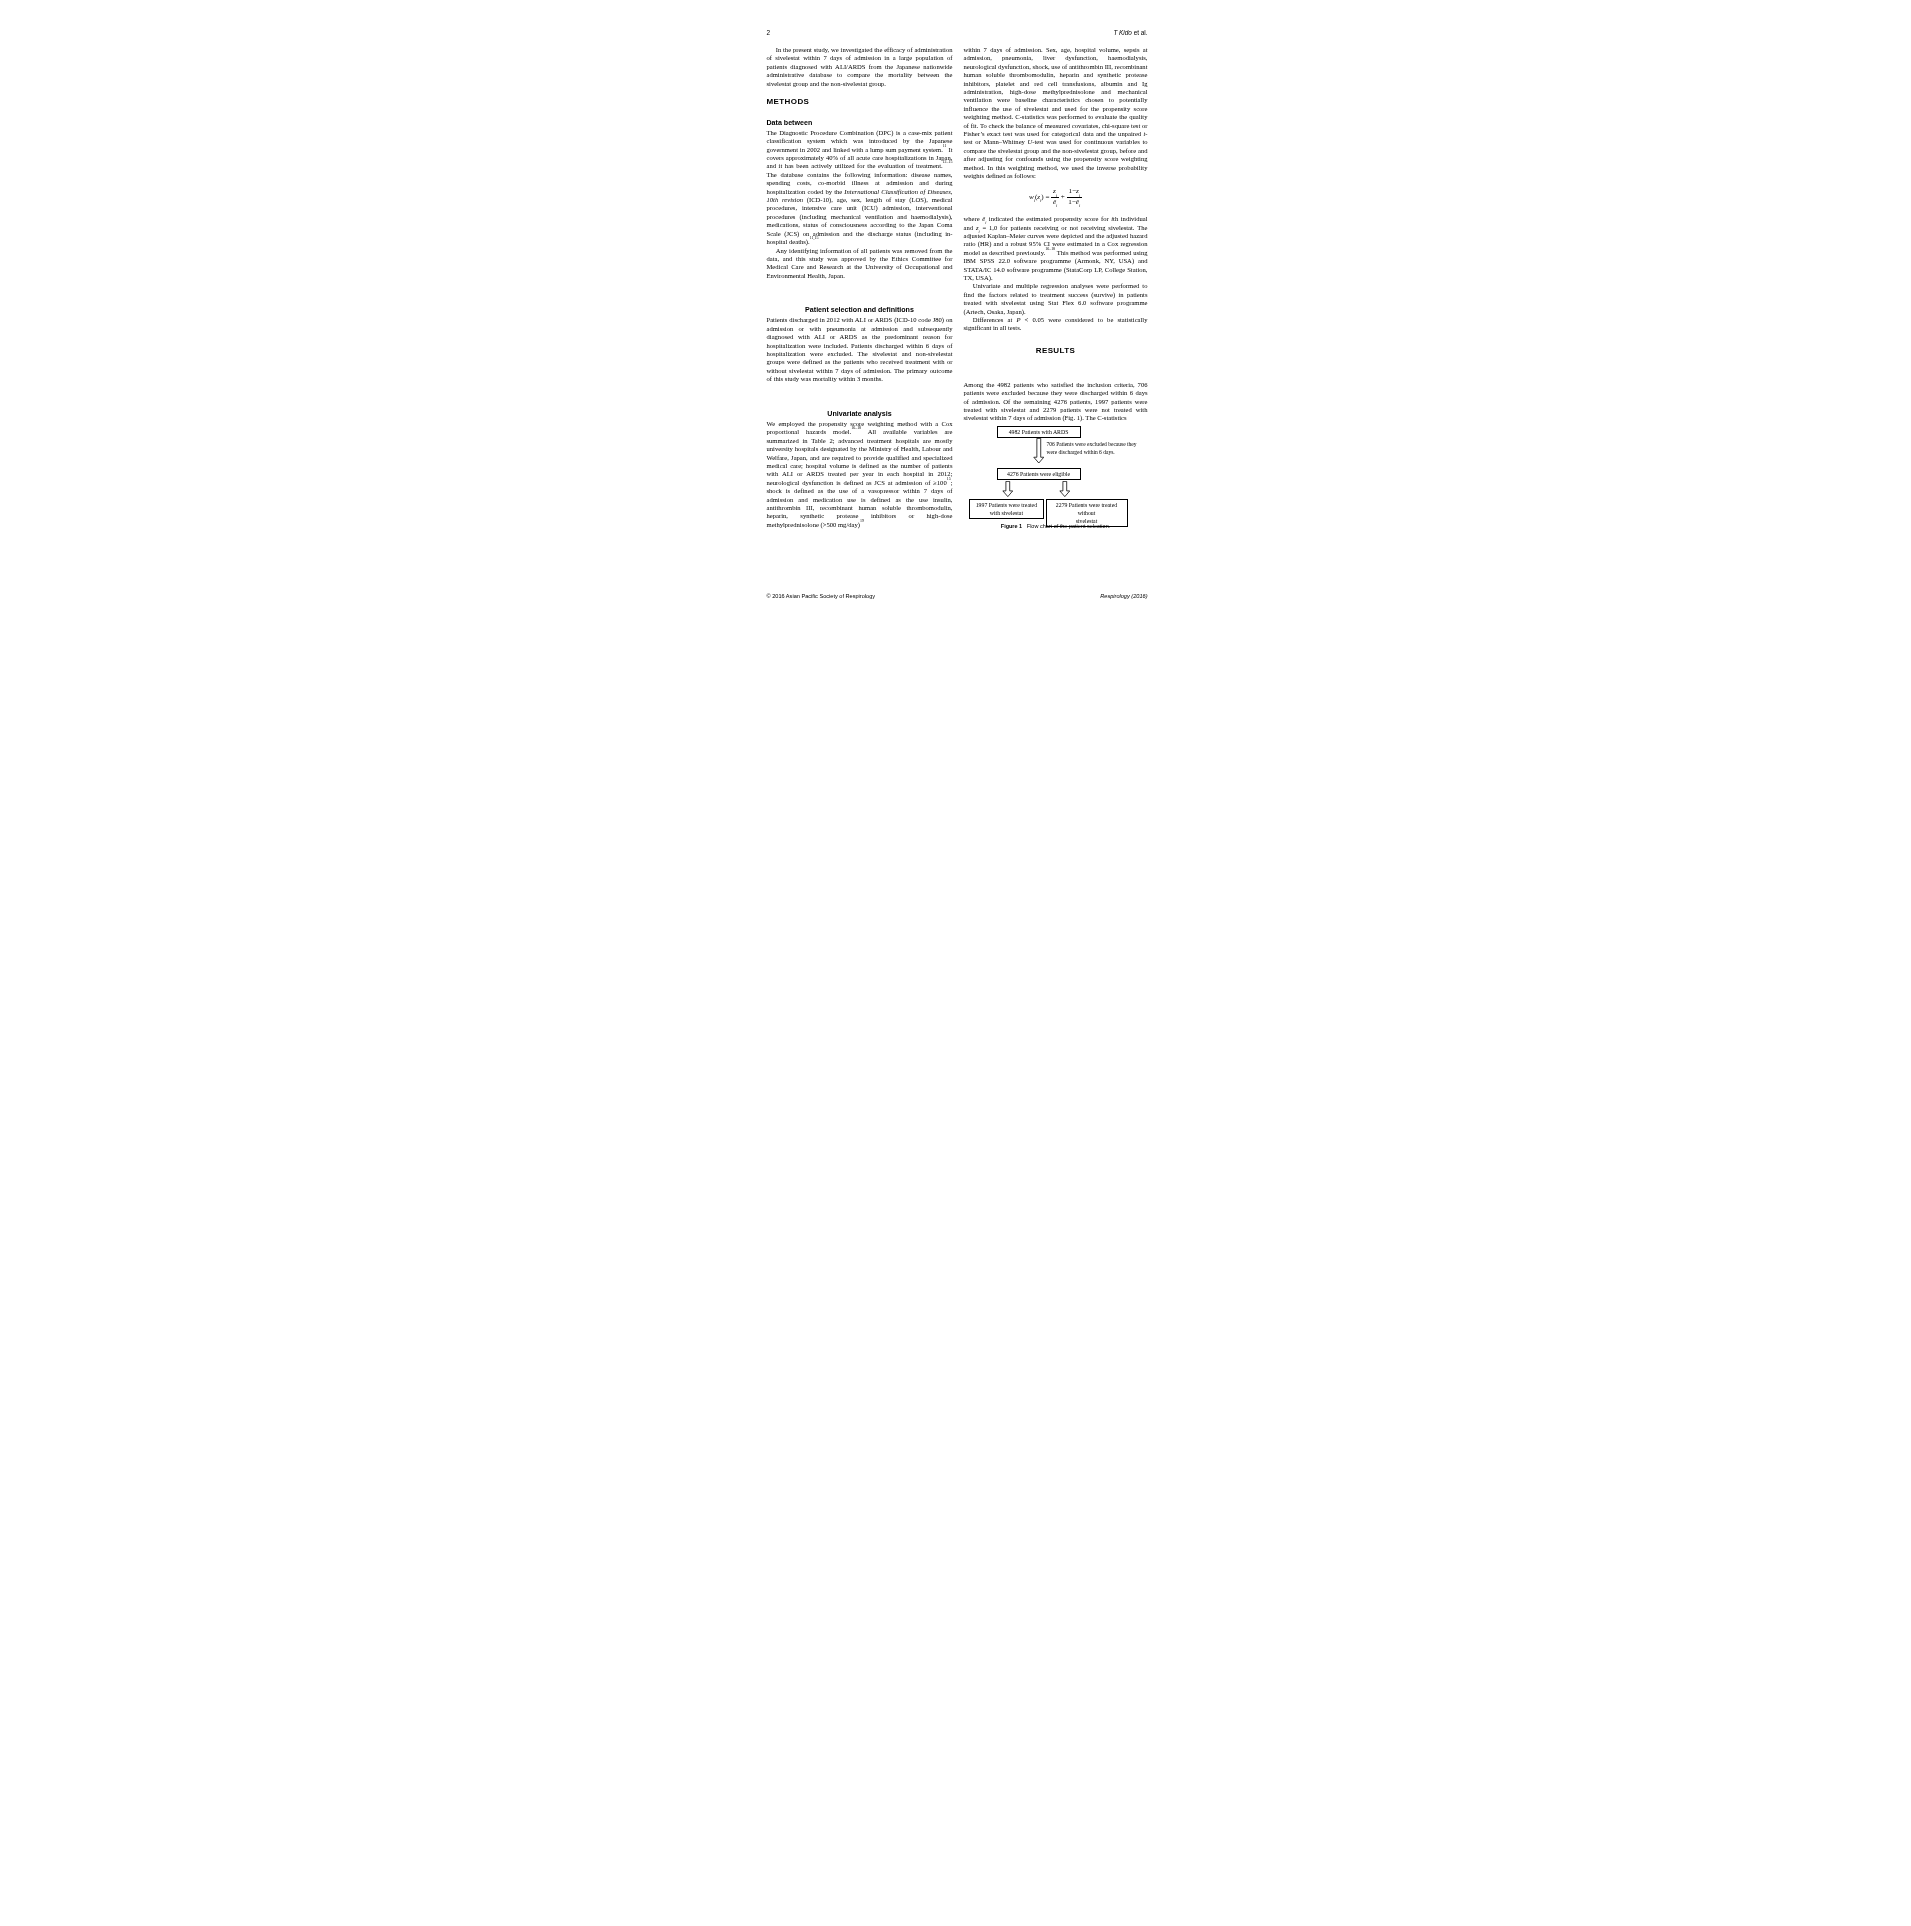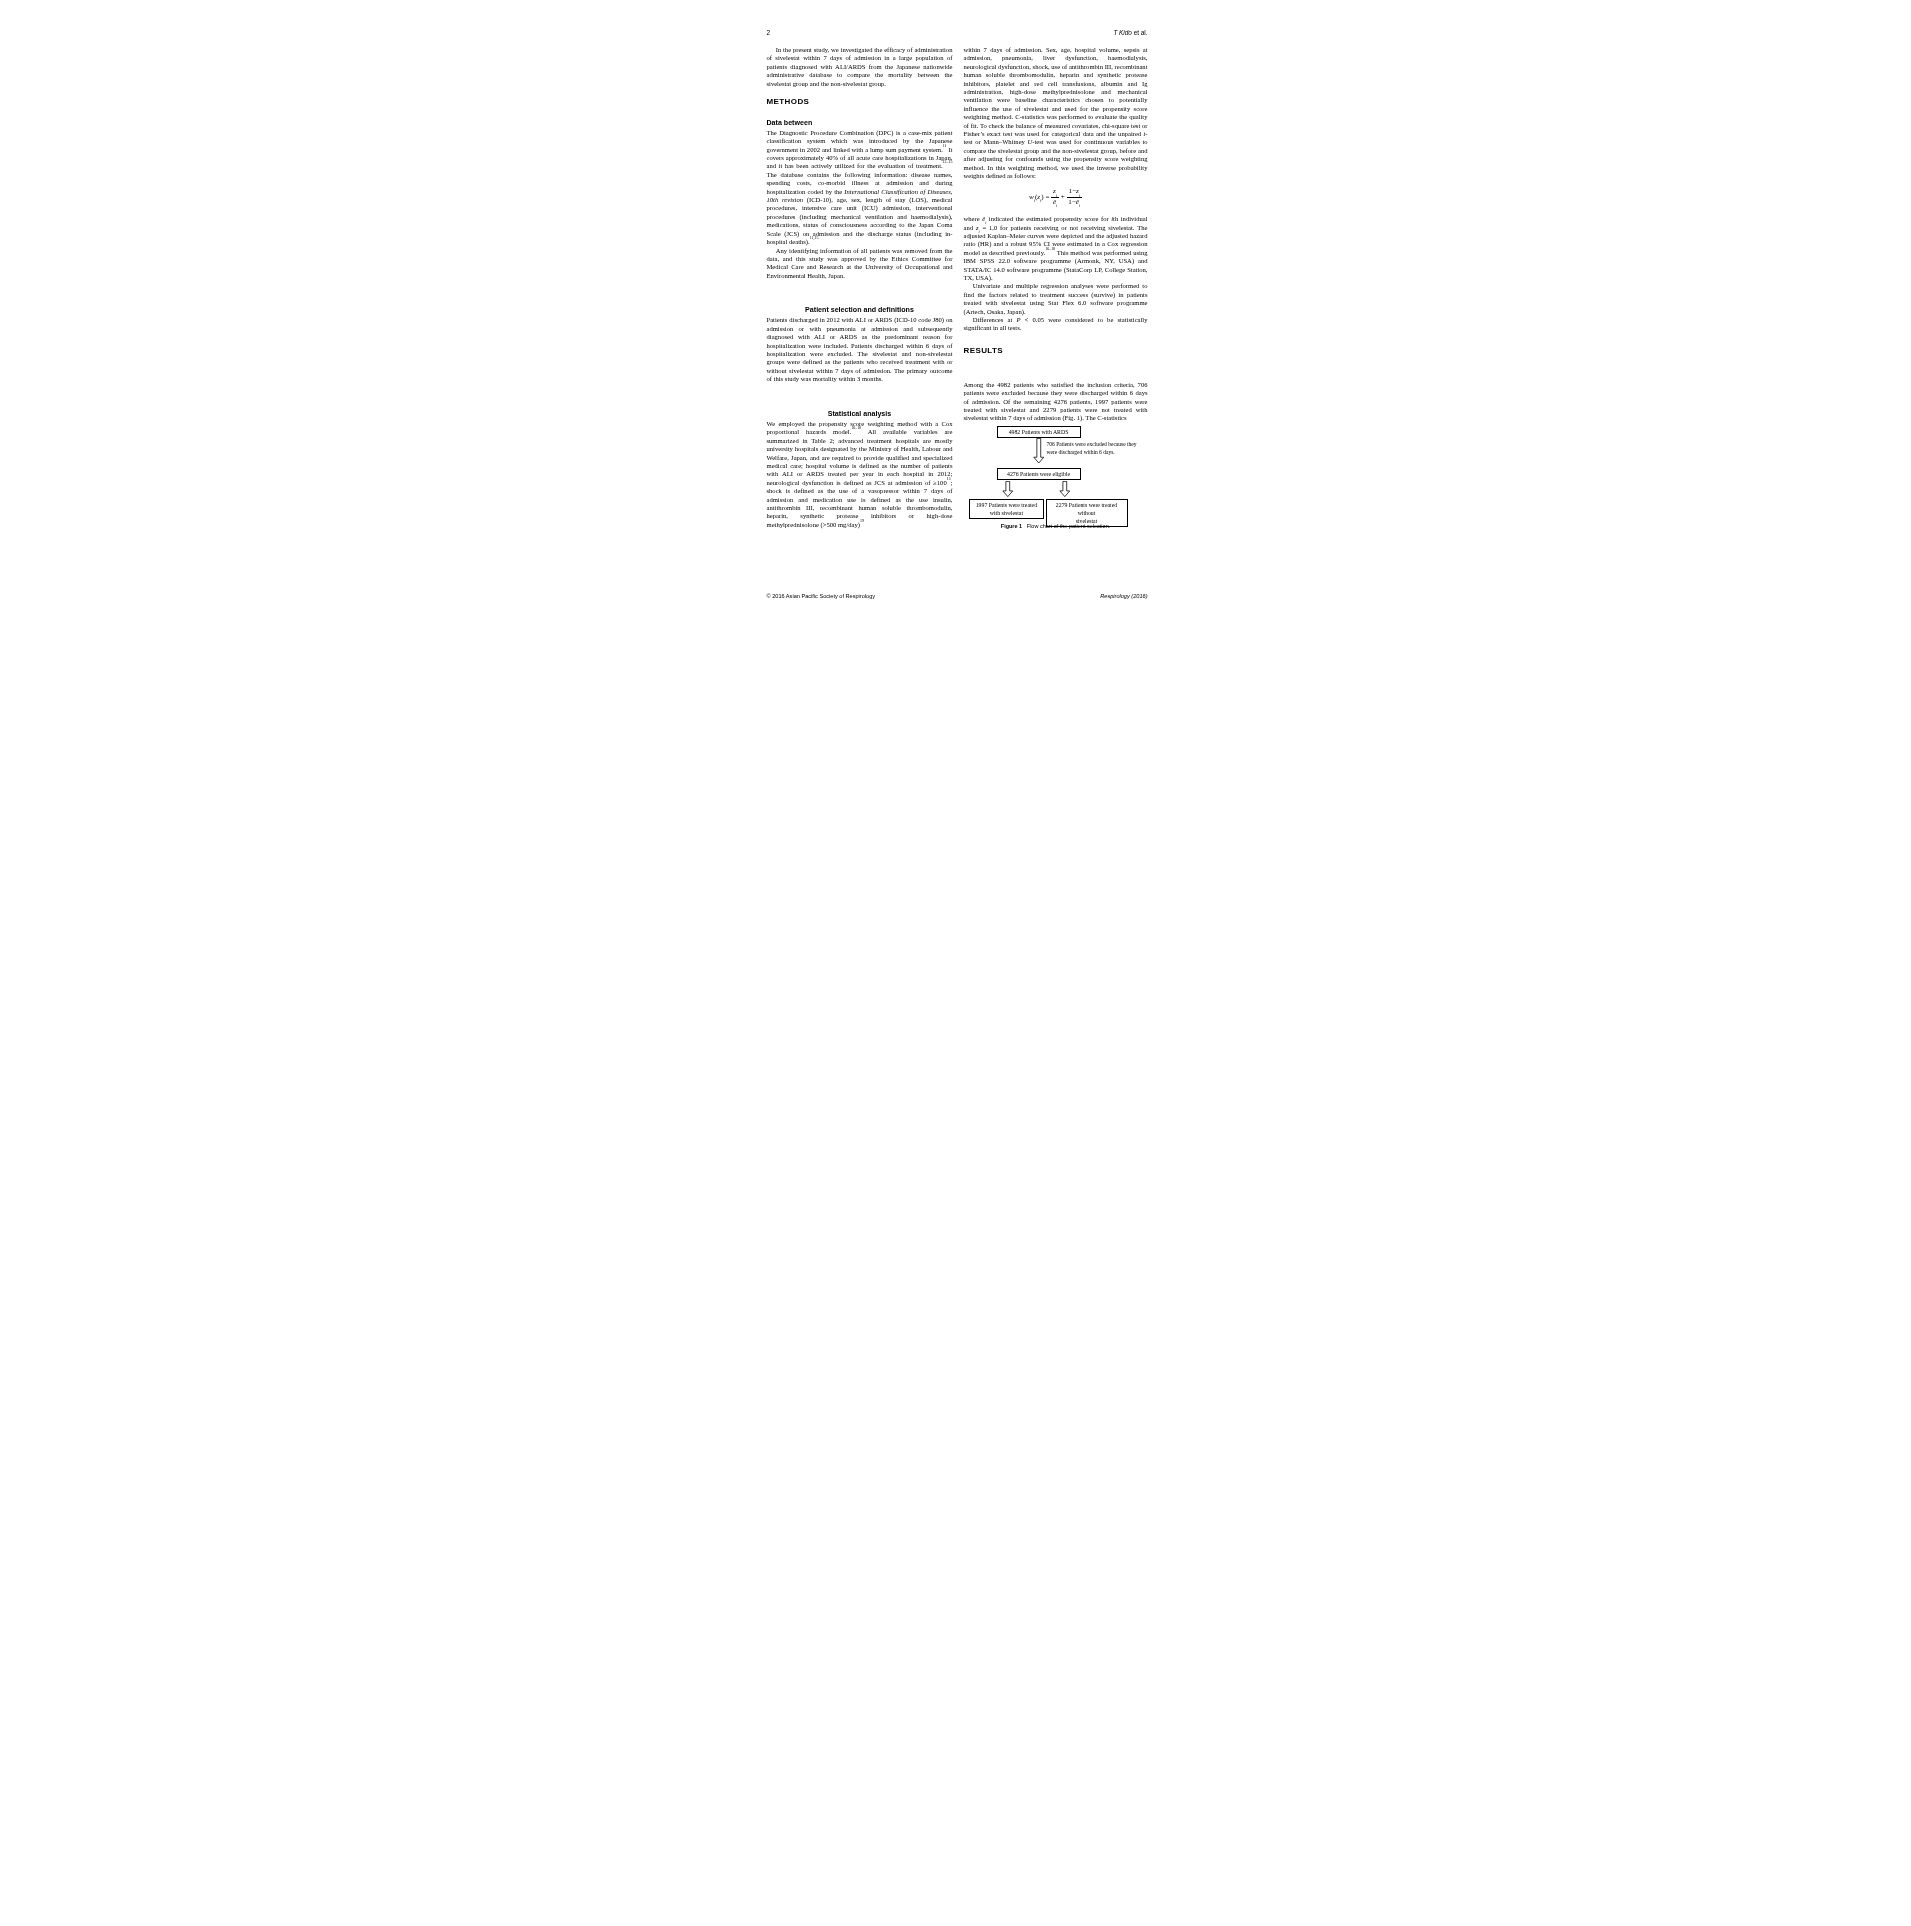--- a/index.html
+++ b/index.html
@@ -16,21 +16,21 @@
        font-family:"Liberation Sans","DejaVu Sans",sans-serif;font-size:6.4px;}
   .hdr .pgnum{font-weight:500;}
   .hdr .rh-i{font-style:italic;}
   .col{position:absolute;top:46px;}
   .col-left{left:50px;width:186px;}
   .col-right{left:247px;width:184px;}
   p.bp{margin:0;font-size:6.6px;line-height:8.4px;text-align:justify;}
   p.indent{text-indent:9.2px;}
   h1.sec{font-family:"Liberation Sans","DejaVu Sans",sans-serif;font-size:8px;font-weight:700;
          letter-spacing:0.4px;margin:8.5px 0 13px 0;}
-  h1.sec.results{margin:13px 0 26px 0;}
+  h1.sec.results{margin:13px 0 26px 0;text-align:center;}
   h2.sub{font-family:"Liberation Sans","DejaVu Sans",sans-serif;font-size:7.1px;font-weight:700;margin:0 0 2.3px 0;}
   h2.sub.mt{margin-top:26px;text-align:center;}
   sup{font-size:0.6em;line-height:0;position:relative;top:-0.45em;}
   sub{font-size:0.62em;line-height:0;position:relative;bottom:-0.2em;}
   .rs-i{font-style:italic;}
   
   .equation{margin:7px 0 8.5px 0;text-align:center;font-size:7.1px;line-height:1;}
   .equation .eq-lhs,.equation .eq-op{display:inline-block;vertical-align:middle;padding:0 0.8px;}
   .frac{display:inline-flex;flex-direction:column;vertical-align:middle;text-align:center;margin:0 1.2px;}
   .frac .num{display:block;border-bottom:0.6px solid #000;padding:0.8px 1.5px 1.2px 1.5px;}
@@ -67,21 +67,21 @@
   </div>
 
   <div class="col col-left">
     <p class="bp indent">In the present study, we investigated the efficacy of administration of sivelestat within 7 days of admission in a large population of patients diagnosed with ALI/ARDS from the Japanese nationwide administrative database to compare the mortality between the sivelestat group and the non-sivelestat group.</p>
     <h1 class="sec">METHODS</h1>
     <h2 class="sub">Data between</h2>
     <p class="bp">The Diagnostic Procedure Combination (DPC) is a case-mix patient classification system which was introduced by the Japanese government in 2002 and linked with a lump sum payment system.<sup>11</sup> It covers approximately 40% of all acute care hospitalizations in Japan, and it has been actively utilized for the evaluation of treatment.<sup>12–15</sup> The database contains the following information: disease names, spending costs, co-morbid illness at admission and during hospitalization coded by the <span class="rs-i">International Classification of Diseases, 10th revision</span> (ICD-10), age, sex, length of stay (LOS), medical procedures, intensive care unit (ICU) admission, interventional procedures (including mechanical ventilation and haemodialysis), medications, status of consciousness according to the Japan Coma Scale (JCS) on admission and the discharge status (including in-hospital deaths).<sup>11,15</sup></p>
     <p class="bp indent">Any identifying information of all patients was removed from the data, and this study was approved by the Ethics Committee for Medical Care and Research at the University of Occupational and Environmental Health, Japan.</p>
     <h2 class="sub mt">Patient selection and definitions</h2>
     <p class="bp">Patients discharged in 2012 with ALI or ARDS (ICD-10 code J80) on admission or with pneumonia at admission and subsequently diagnosed with ALI or ARDS as the predominant reason for hospitalization were included. Patients discharged within 6 days of hospitalization were excluded. The sivelestat and non-sivelestat groups were defined as the patients who received treatment with or without sivelestat within 7 days of admission. The primary outcome of this study was mortality within 3 months.</p>
-    <h2 class="sub mt">Statistical analysis</h2>
+    <h2 class="sub mt">Univariate analysis</h2>
     <p class="bp">We employed the propensity score weighting method with a Cox proportional hazards model.<sup>16–18</sup> All available variables are summarized in Table 2; advanced treatment hospitals are mostly university hospitals designated by the Ministry of Health, Labour and Welfare, Japan, and are required to provide qualified and specialized medical care; hospital volume is defined as the number of patients with ALI or ARDS treated per year in each hospital in 2012; neurological dysfunction is defined as JCS at admission of ≥100<sup>15</sup>; shock is defined as the use of a vasopressor within 7 days of admission and medication use is defined as the use insulin, antithrombin III, recombinant human soluble thrombomodulin, heparin, synthetic protease inhibitors or high-dose methylprednisolone (&gt;500 mg/day)<sup>19</sup></p>
   </div>
 
   <div class="col col-right">
     <p class="bp">within 7 days of admission. Sex, age, hospital volume, sepsis at admission, pneumonia, liver dysfunction, haemodialysis, neurological dysfunction, shock, use of antithrombin III, recombinant human soluble thrombomodulin, heparin and synthetic protease inhibitors, platelet and red cell transfusions, albumin and Ig administration, high-dose methylprednisolone and mechanical ventilation were baseline characteristics chosen to potentially influence the use of sivelestat and used for the propensity score weighting method. C-statistics was performed to evaluate the quality of fit. To check the balance of measured covariates, chi-square test or Fisher’s exact test was used for categorical data and the unpaired <span class="rs-i">t</span>-test or Mann–Whitney <span class="rs-i">U</span>-test was used for continuous variables to compare the sivelestat group and the non-sivelestat group, before and after adjusting for confounds using the propensity score weighting method. In this weighting method, we used the inverse probability weights defined as follows:</p>
 
     <div class="equation">
       <span class="eq-lhs"><span class="rs-i">w</span><sub class="rs-i">i</sub><span>(</span><span class="rs-i">z</span><sub class="rs-i">i</sub><span>) = </span></span><span class="frac">
           <span class="num"><span class="rs-i">z</span><sub class="rs-i">i</sub></span>
           <span class="den"><span class="rs-i">ê</span><sub class="rs-i">i</sub></span>

